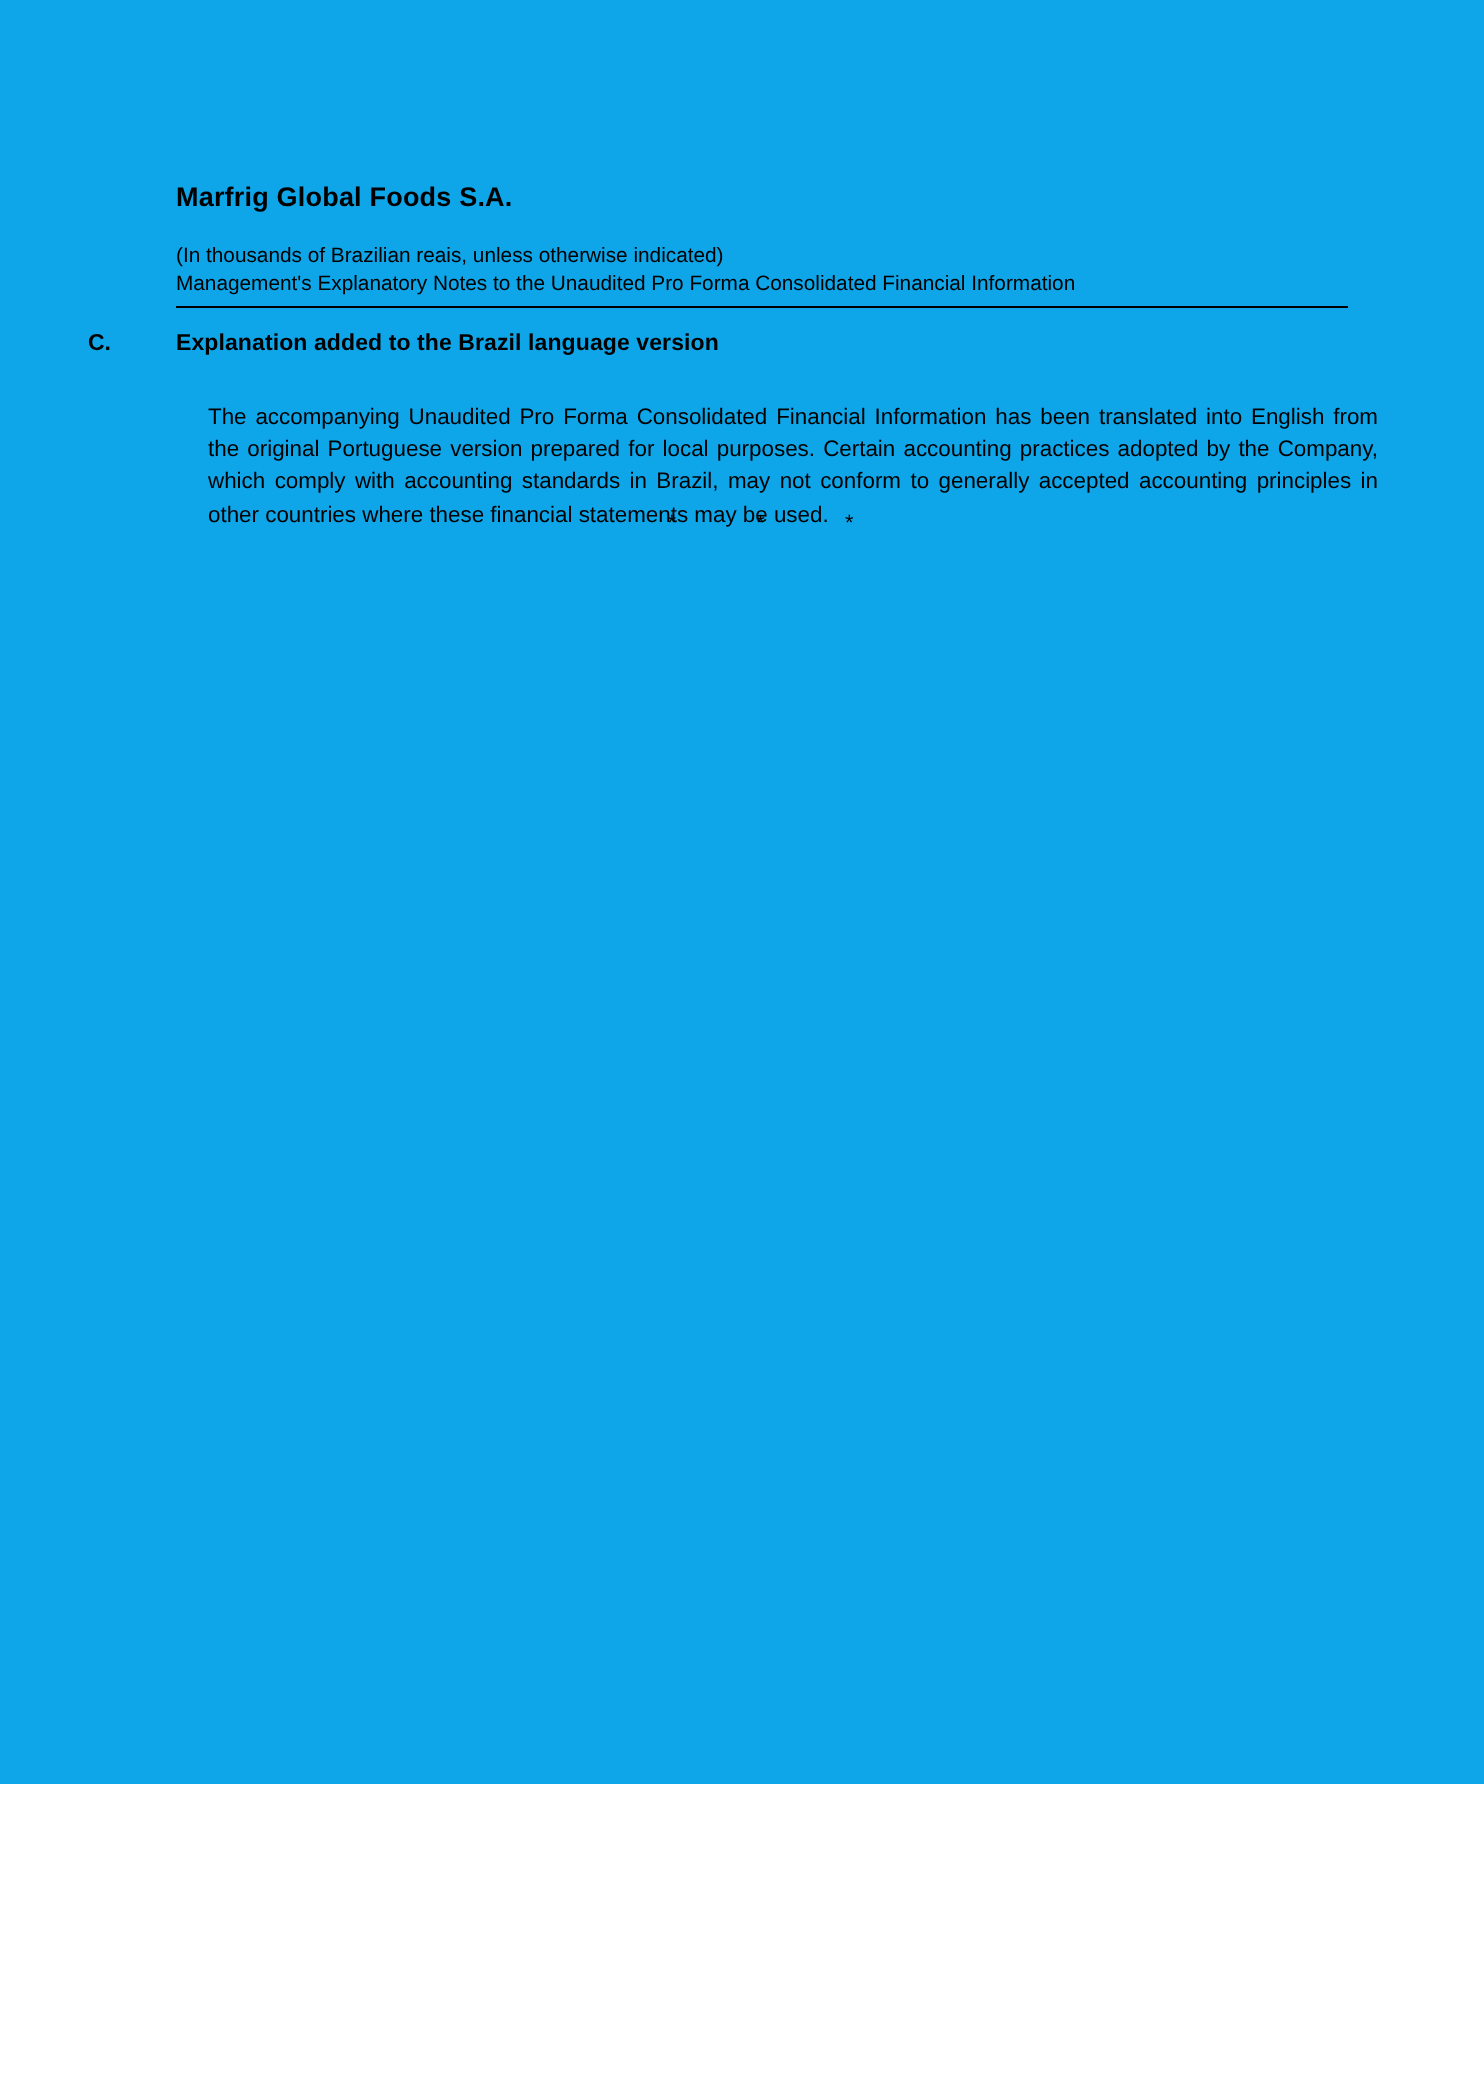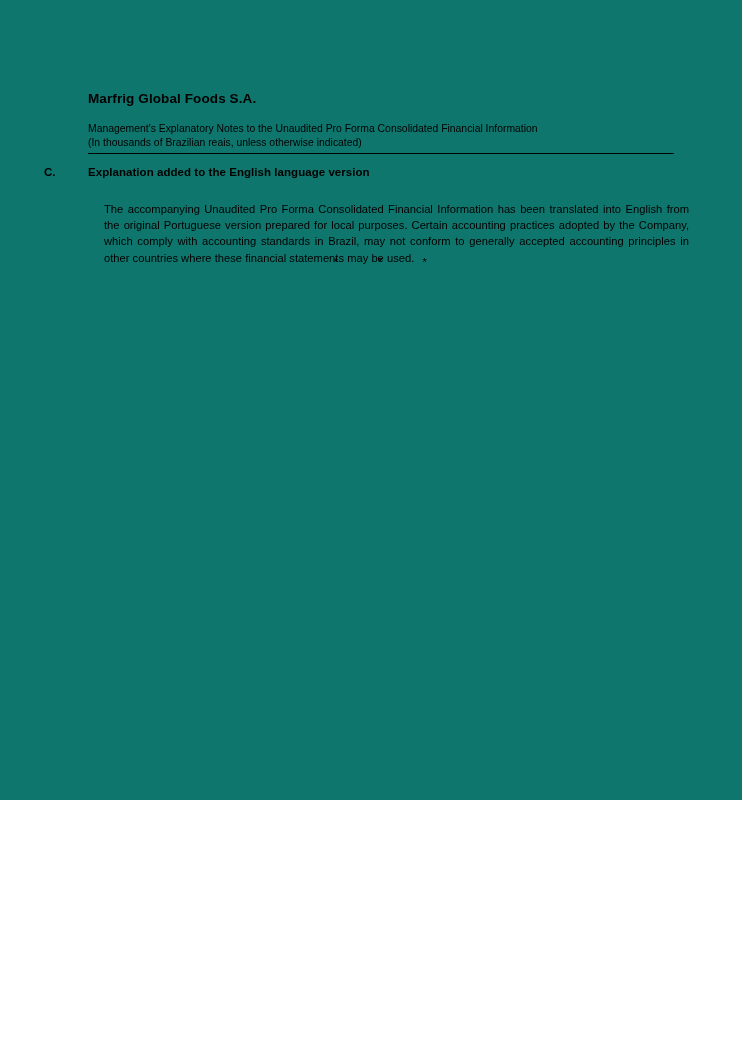--- a/index.html
+++ b/index.html
@@ -13,22 +13,22 @@
     position: relative;
     font-family: "Liberation Sans", sans-serif;
     color: #000000;
     -webkit-font-smoothing: antialiased;
   }
   .page {
     position: absolute;
     left: 0;
     top: 0;
     width: 742px;
-    height: 800px;
-    background: #0f766e;
+    height: 892px;
+    background: #0ea5e9;
     overflow: hidden;
   }
   .doc-title {
     position: absolute;
     left: 88px;
     top: 91px;
     font-size: 13.5px;
     font-weight: bold;
     letter-spacing: 0.1px;
   }
@@ -100,29 +100,29 @@
   }
 </style>
 </head>
 <body>
 
 <div class="page">
 
   <div class="doc-title">Marfrig Global Foods S.A.</div>
 
   <div class="subtitle-block">
+    <div class="subtitle-line">(In thousands of Brazilian reais, unless otherwise indicated)</div>
     <div class="subtitle-line">Management's Explanatory Notes to the Unaudited Pro Forma Consolidated Financial Information</div>
-    <div class="subtitle-line">(In thousands of Brazilian reais, unless otherwise indicated)</div>
   </div>
 
   <div class="rule"></div>
 
   <div class="section-letter">C.</div>
 
-  <div class="section-heading">Explanation added to the English language version</div>
+  <div class="section-heading">Explanation added to the Brazil language version</div>
 
   <div class="body-para">The accompanying Unaudited Pro Forma Consolidated Financial Information has been translated into English from the original Portuguese version prepared for local purposes. Certain accounting practices adopted by the Company, which comply with accounting standards in Brazil, may not conform to generally accepted accounting principles in other countries where these financial statements may be used.</div>
 
   <div class="stars">
     <span>*</span>
     <span>*</span>
     <span>*</span>
   </div>
 
   <div class="page-number">5</div>

